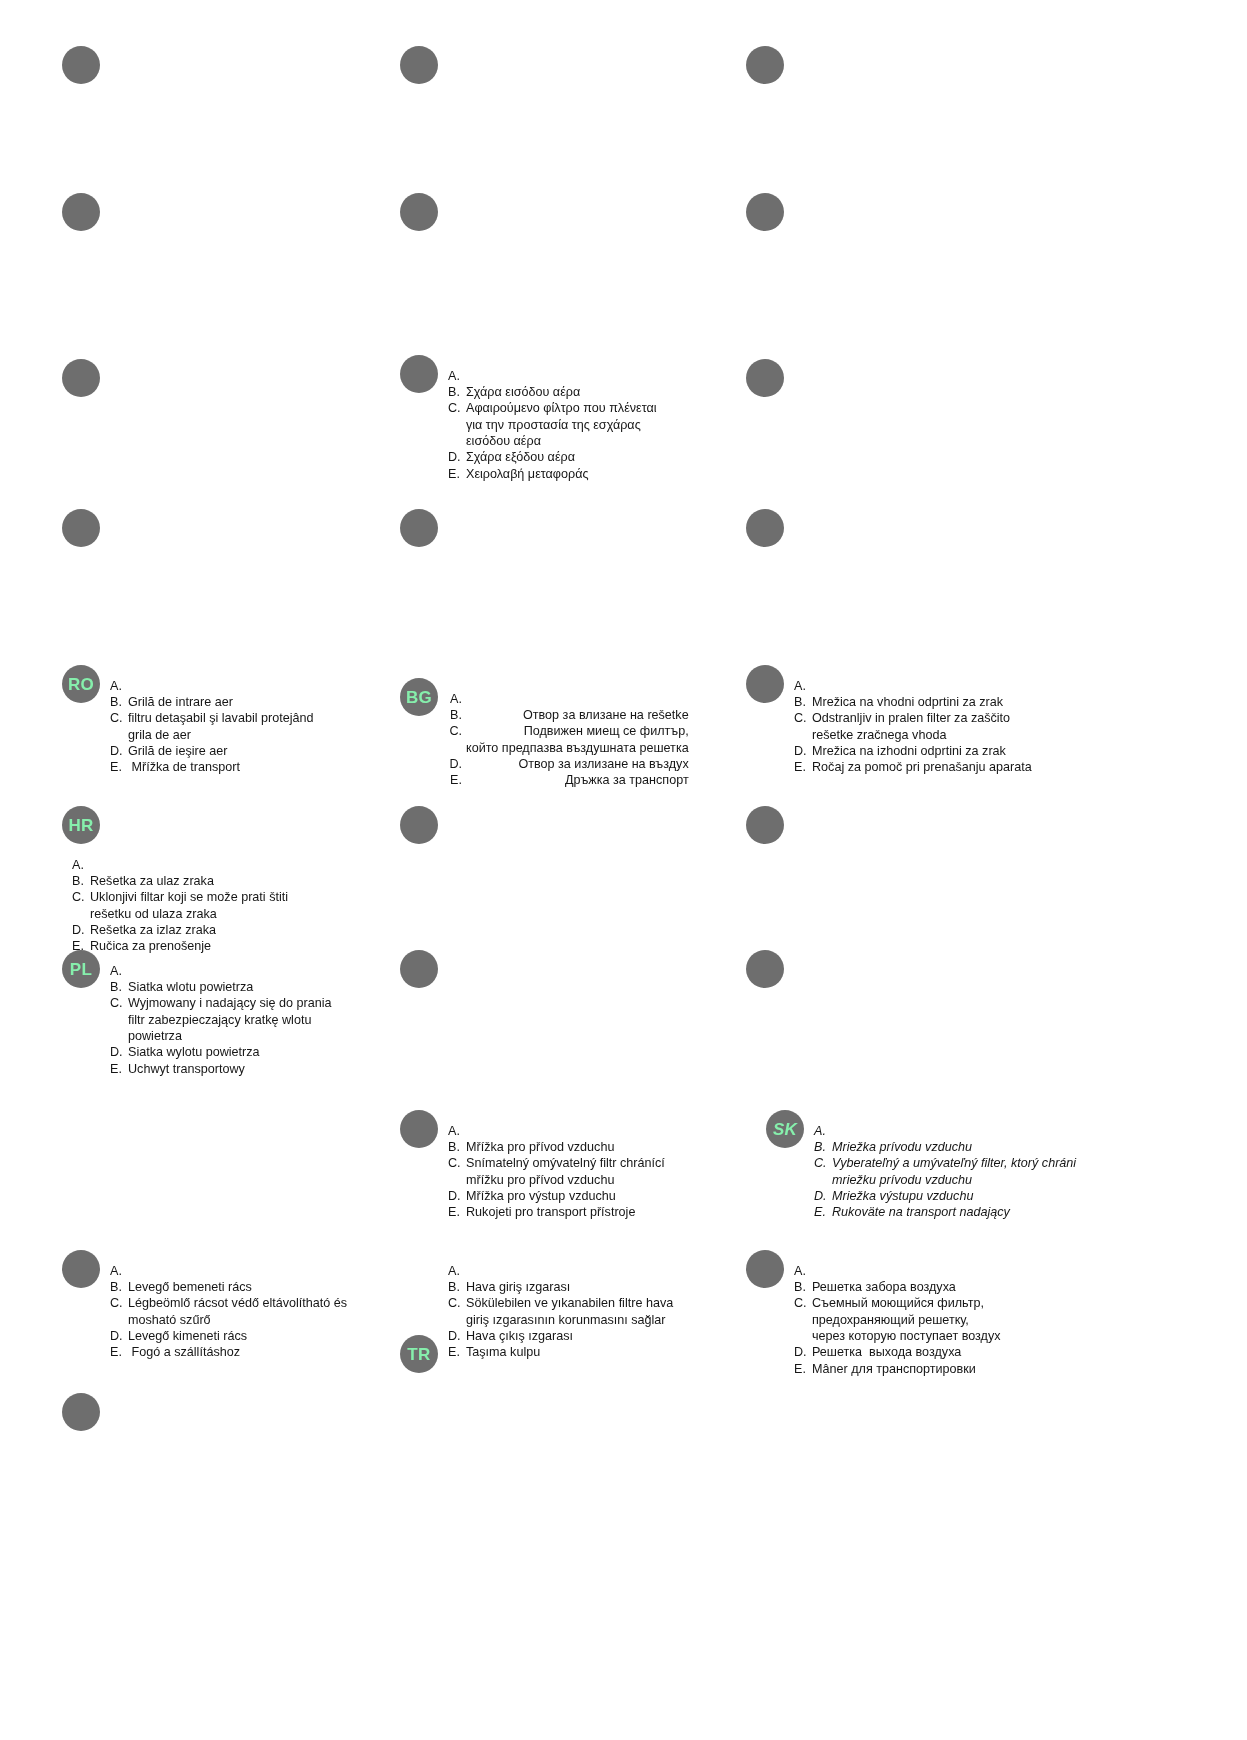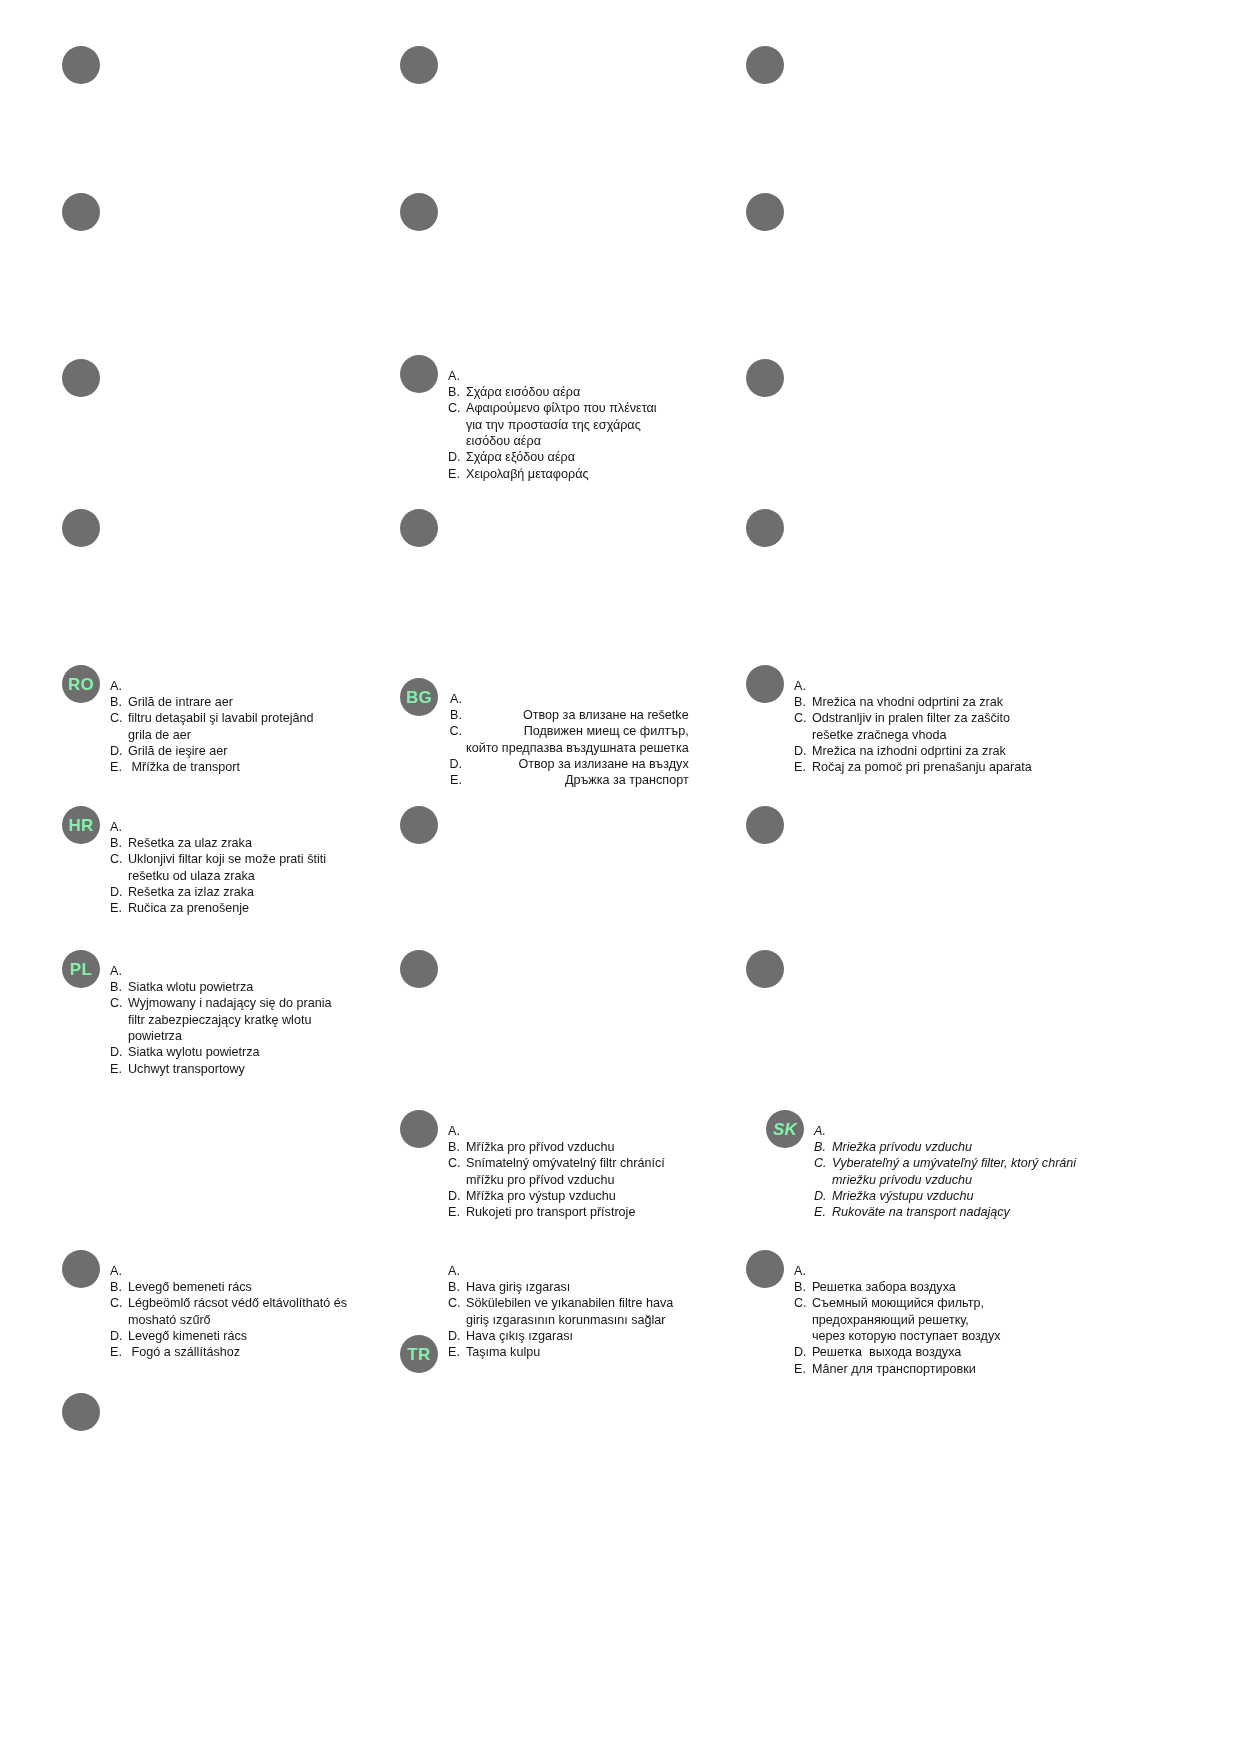--- a/index.html
+++ b/index.html
@@ -140,21 +140,21 @@
         <div class="lang-badge blank"></div>
         <ul class="lang-list">
           <li><span class="item-key">A.</span><span class="item-text"></span></li>
           <li><span class="item-key">B.</span><span class="item-text">Mrežica na vhodni odprtini za zrak</span></li>
           <li><span class="item-key">C.</span><span class="item-text">Odstranljiv in pralen filter za zaščito
 rešetke zračnega vhoda</span></li>
           <li><span class="item-key">D.</span><span class="item-text">Mrežica na izhodni odprtini za zrak</span></li>
           <li><span class="item-key">E.</span><span class="item-text">Ročaj za pomoč pri prenašanju aparata</span></li>
         </ul>
       </div>
-      <div class="lang-block" style="left: 62px; top: 806px; width: 310px;">
+      <div class="lang-block" style="left: 62px; top: 806px; width: 310px; flex-direction: column;">
         <div class="lang-badge">HR</div>
         <ul class="lang-list">
           <li><span class="item-key">A.</span><span class="item-text"></span></li>
           <li><span class="item-key">B.</span><span class="item-text">Rešetka za ulaz zraka</span></li>
           <li><span class="item-key">C.</span><span class="item-text">Uklonjivi filtar koji se može prati štiti
 rešetku od ulaza zraka</span></li>
           <li><span class="item-key">D.</span><span class="item-text">Rešetka za izlaz zraka</span></li>
           <li><span class="item-key">E.</span><span class="item-text">Ručica za prenošenje</span></li>
         </ul>
       </div>

